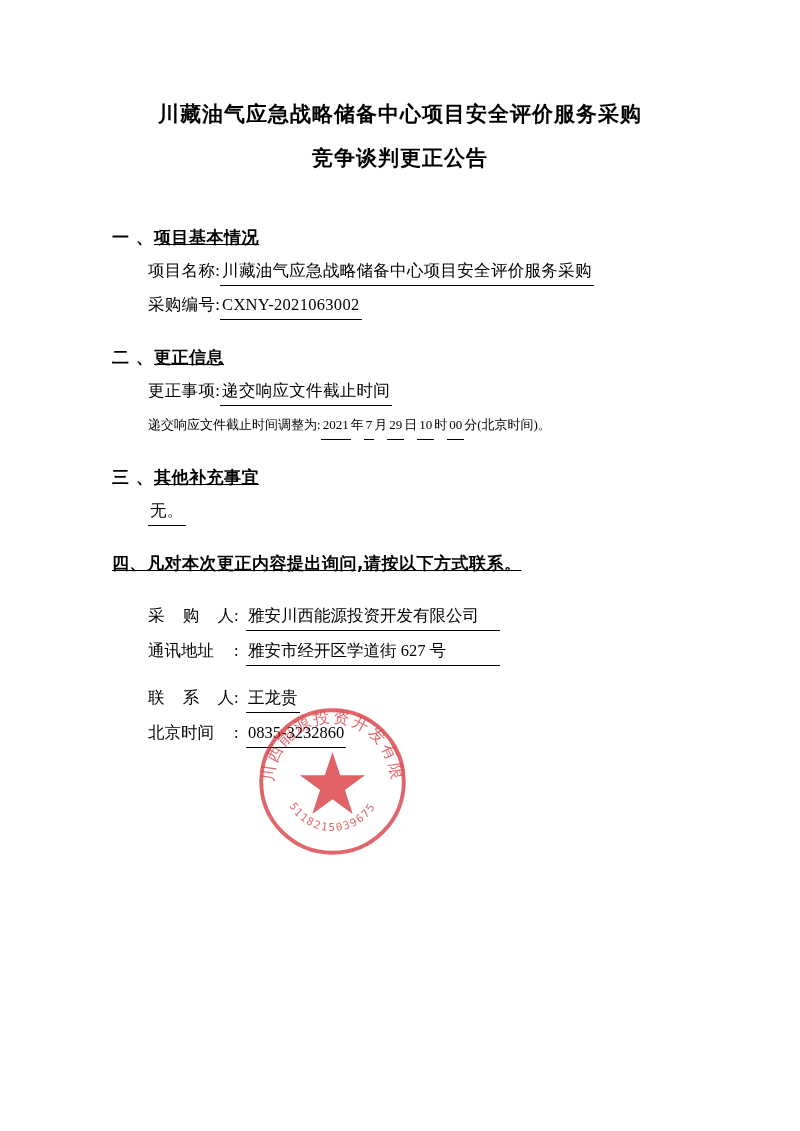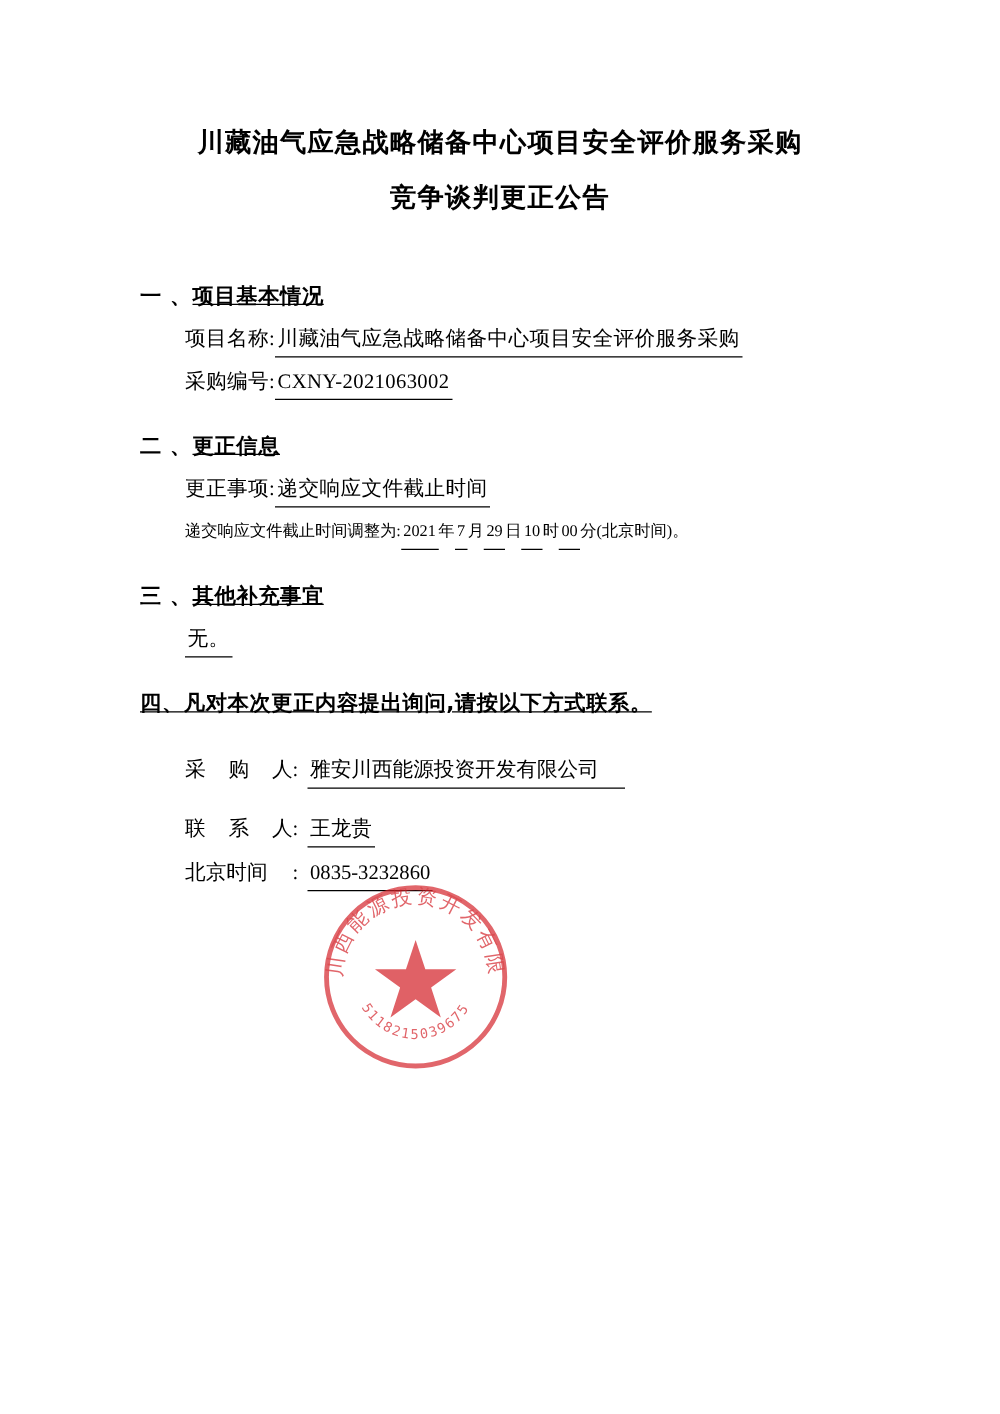--- a/index.html
+++ b/index.html
@@ -152,20 +152,23 @@
 
     <div class="section-heading">
       <span>四、</span><span>凡对本次更正内容提出询问,请按以下方式联系。</span>
     </div>
 
     <div class="contact-list">
       <div class="contact-row">
         <span class="label-spread">采 购 人</span><span class="colon">:</span><span class="uline-wide">雅安川西能源投资开发有限公司</span>
       </div>
       <div class="contact-row">
+        <span class="label-plain">通讯地址</span><span class="colon">:</span><span class="uline-wide">雅安市经开区学道街 627 号</span>
+      </div>
+      <div class="contact-row">
         <span class="label-spread">联 系 人</span><span class="colon">:</span><span class="uline">王龙贵</span>
       </div>
       <div class="contact-row">
         <span class="label-plain">北京时间</span><span class="colon">:</span><span class="uline">0835-3232860</span>
       </div>
     </div>
 
   </div>
 
   <div class="seal">

